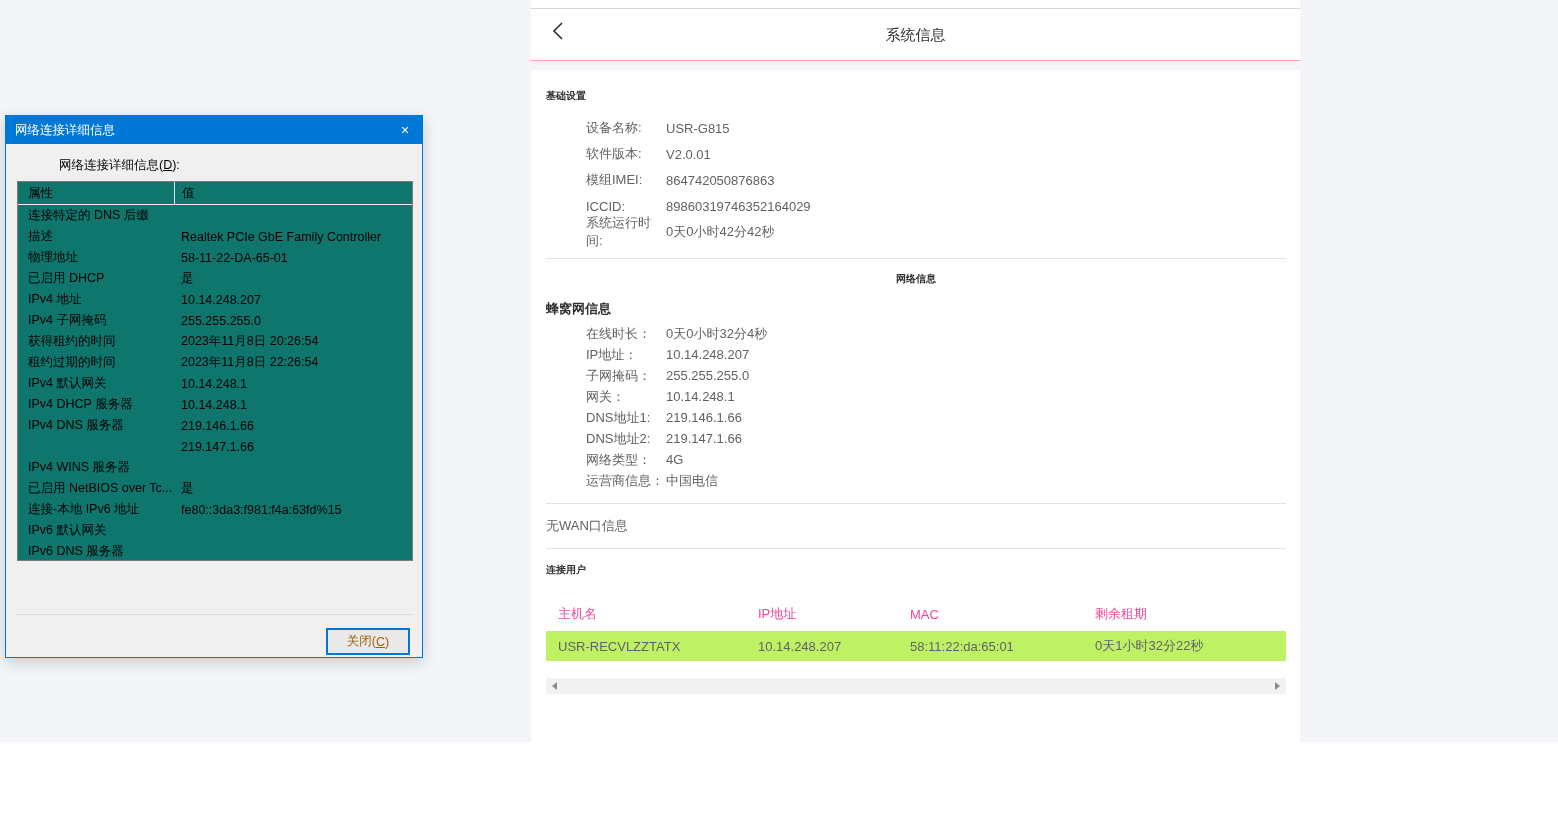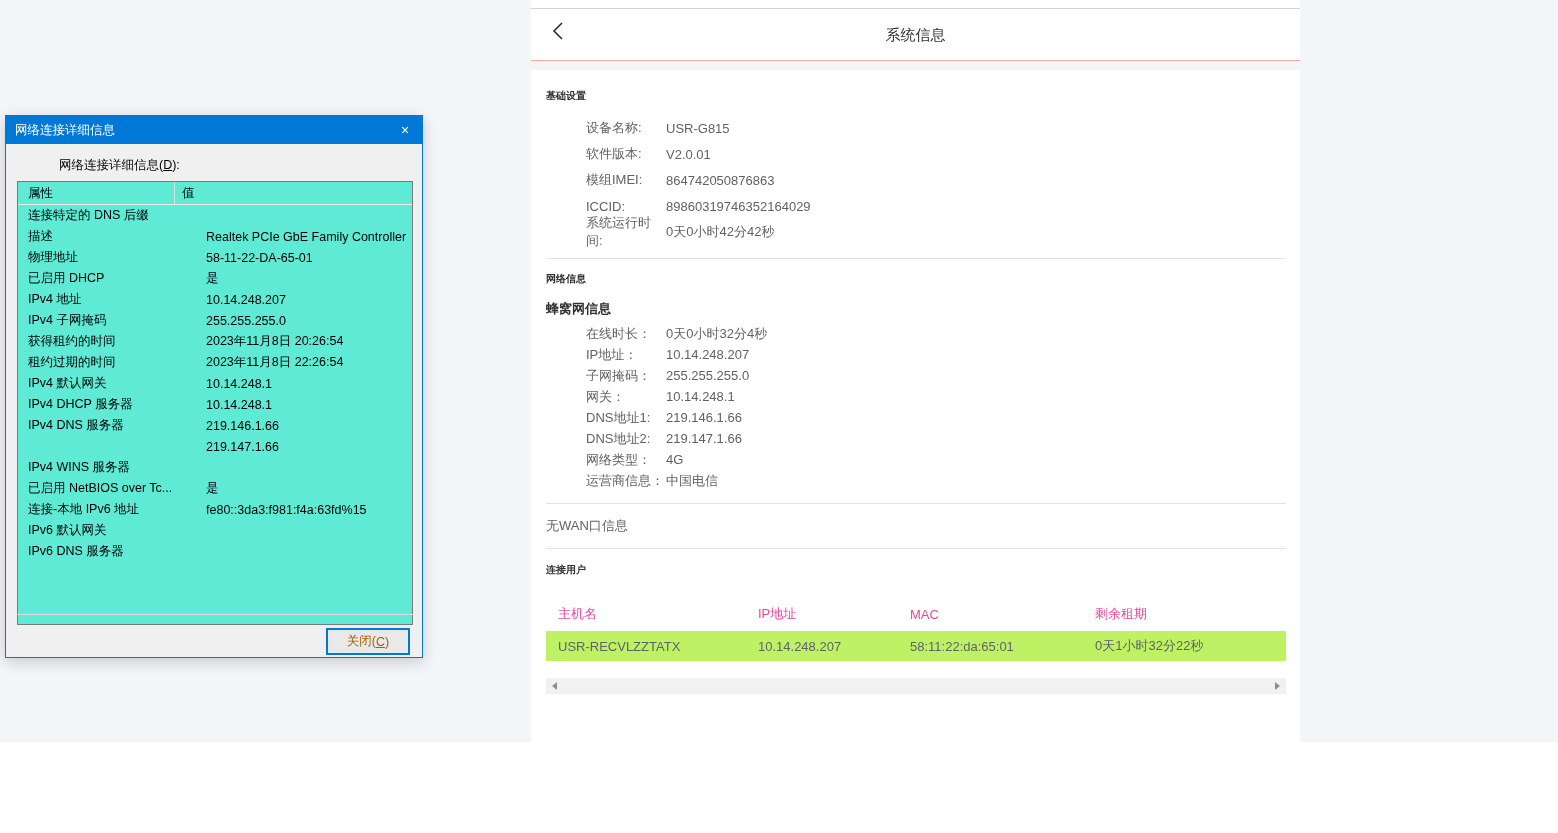--- a/index.html
+++ b/index.html
@@ -18,21 +18,21 @@
   .header-topline { position:absolute; left:0; top:8px; width:100%; height:1px; background:#d4d4d4; }
   .back-btn { position:absolute; left:20px; top:19px; width:26px; height:28px; display:flex;
               align-items:center; cursor:pointer; }
   .app-title { position:absolute; left:0; top:9px; width:100%; height:52px; display:flex;
                align-items:center; justify-content:center; font-size:15px; color:#303133; }
 
   .app-content { position:absolute; left:0; top:70px; width:769px; height:672px; background:#fff;
                  box-sizing:border-box; padding:0 14px 0 15px; font-size:13px; color:#606266; }
   .h1 { font-size:10px; font-weight:700; color:#303133; line-height:14px; }
   .h1.first { padding-top:19px; }
-  .h1.mt { margin-top:13px; }
+  .h1.mt { margin-top:13px;text-align:center; }
   .h1.mt14 { margin-top:14px; }
   .sub { margin-top:16px; font-size:13px; font-weight:700; color:#303133; line-height:13px; }
   .kv { margin-top:12px;margin-left:40px; }
   .kv.tight { margin-top:8px; }
   .kv-row { display:flex; height:26px; align-items:center; }
   .kv.tight .kv-row { height:21px; }
   .kv-label { width:80px; flex:none; }
   .divider { height:1px; background:#e2e2e2; }
   .d13 { margin-top:13px; } .d12 { margin-top:12px; }
   .wan-row { height:44px; display:flex; align-items:center; color:#606266; }
@@ -51,24 +51,24 @@
   
   .dialog { position:absolute; left:5px; top:115px; width:418px; height:543px; background:#f0f0f0;
             border:1px solid #0078d7; box-sizing:border-box; box-shadow:0 4px 14px rgba(0,0,0,.18);
             font-size:12.5px; color:#000; }
   .dlg-titlebar { height:28px; background:#0078d7; color:#fff; display:flex; align-items:center;
                   padding-left:9px; box-sizing:border-box; position:relative; font-size:12.5px; }
   .dlg-close { position:absolute; right:0; top:0; width:34px; height:28px; display:flex;
                align-items:center; justify-content:center; font-size:14px; cursor:pointer; }
   .dlg-body { position:relative; height:513px; }
   .dlg-label { position:absolute; left:29px; top:13px;margin-left:24px; }
-  .listbox { position:absolute; left:11px; top:37px; width:396px; height:444px; background:#5eead4;
+  .listbox { position:absolute; left:11px; top:37px; width:396px; height:380px; background:#0f766e;
              border:1px solid #7a7a7a; box-sizing:border-box; overflow:hidden; }
   .lb-head { display:flex; height:22px; border-bottom:1px solid #ececec; }
-  .lb-row { display:flex; height:21px;gap:25px; }
+  .lb-row { display:flex; height:21px; }
   .lb-c1 { width:156px; flex:none; box-sizing:border-box; padding-left:10px; display:flex;
            align-items:center; white-space:nowrap; overflow:hidden; }
   .lb-c2 { flex:1; box-sizing:border-box; padding-left:7px; display:flex; align-items:center;
            white-space:nowrap; overflow:hidden; }
   .lb-head .lb-c2 { border-left:1px solid #e0e0e0; }
   .dlg-sep { position:absolute; left:10px; top:470px; width:397px; height:1px; background:#dcdcdc; }
   .dlg-btn { position:absolute; right:12px; top:484px; width:84px; height:27px; background:#e9e9e9;
              border:2px solid #0078d7; box-sizing:border-box; display:flex; align-items:center;
              justify-content:center; color:#a16207; cursor:pointer; }
   .ukey { text-decoration:underline; }

